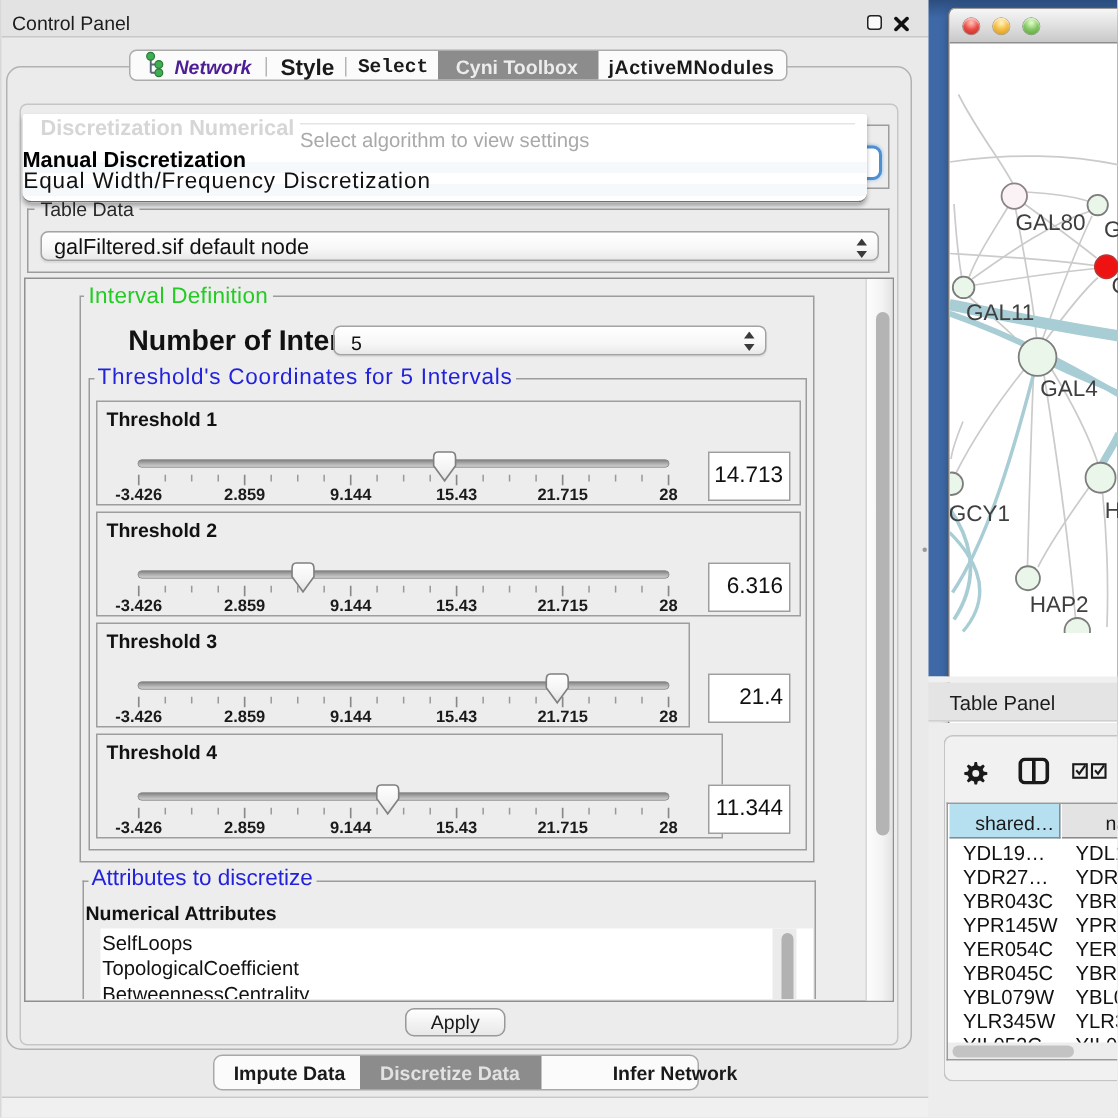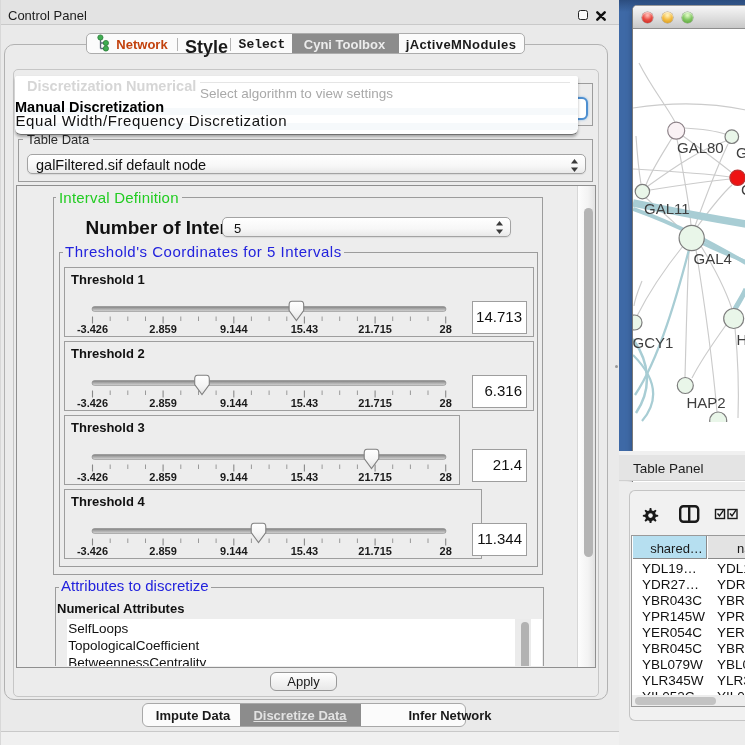--- a/index.html
+++ b/index.html
@@ -32,22 +32,22 @@
     <div class="abs" style="left:204.5px;top:0;width:107px;height:21px;background:#8c8c8c;"></div>
     <div class="abs" style="left:90px;top:4px;width:1px;height:13px;background:#b5b5b5;"></div>
     <div class="abs" style="left:142.5px;top:4px;width:1px;height:13px;background:#b5b5b5;"></div>
   </div>
   <svg class="abs" style="left:95px;top:33px;" width="16" height="19" viewBox="0 0 16 19">
     <path d="M4.5 10 L9.5 10 M4.5 15.5 L9.5 15.5 M4.5 5 L4.5 15.5" stroke="#5a6878" stroke-width="1.3" fill="none"></path>
     <circle cx="4.4" cy="4.5" r="2.6" fill="#3fae52" stroke="#2c7a3a" stroke-width="0.8"></circle>
     <circle cx="9.9" cy="10" r="2.6" fill="#3fae52" stroke="#2c7a3a" stroke-width="0.8"></circle>
     <circle cx="9.9" cy="15.5" r="2.6" fill="#3fae52" stroke="#2c7a3a" stroke-width="0.8"></circle>
   </svg>
-  <div class="abs" style="left:114px;top:37px;width:54px;text-align:center;font-size:13px;font-weight:bold;color:#c2410c;">Network</div>
-  <div class="abs" style="left:184px;top:37px;width:40px;text-align:center;font-size:18px;font-weight:bold;color:#1a1a1a;">Style</div>
+  <div class="abs" style="left:114px;top:37px;width:54px;text-align:center;font-size:13px;font-weight:bold;color:#4c1d95;font-style:italic;">Network</div>
+  <div class="abs" style="left:184px;top:37px;width:40px;text-align:center;font-size:15px;font-weight:bold;color:#1a1a1a;">Style</div>
   <div class="abs" style="left:236px;top:37px;width:50px;text-align:center;font-size:13px;font-weight:bold;color:#1a1a1a;font-family:Liberation Mono, monospace;">Select</div>
   <div class="abs" style="left:292px;top:37px;width:103px;text-align:center;font-size:13px;font-weight:bold;color:#ececec;">Cyni Toolbox</div>
   <div class="abs" style="left:399px;top:37px;width:122px;text-align:center;font-size:13px;font-weight:bold;letter-spacing:0.4px;color:#1a1a1a;">jActiveMNodules</div>
 
   <div class="abs" style="left:17px;top:83px;width:575px;height:43px;border:1px solid #9c9c9c;"></div>
 
   <div class="abs" style="left:562px;top:96.5px;width:25px;height:23.5px;border:2.5px solid #4e8fd0;border-radius:6px;background:#fff;box-shadow:0 0 2.5px #86b7e6;"></div>
 
   <div class="abs" style="left:17px;top:139px;width:575px;height:43px;border:1px solid #9c9c9c;border-top:none;"></div>
   <div class="abs" style="left:17px;top:139px;width:575px;height:1px;background:#9c9c9c;"></div>
@@ -281,21 +281,21 @@
     <div class="abs" style="left:498px;top:433px;width:16px;height:47px;background:#ebebeb;"></div>
     <div class="abs" style="left:503.5px;top:436px;width:8px;height:60px;background:#b2b2b2;border-radius:4.5px;"></div>
   </div>
 
   <div class="abs" style="left:269px;top:672px;width:67px;height:19px;background:linear-gradient(#ffffff,#f4f4f4 45%,#e8e8e8);border:1px solid #999;border-radius:6px;text-align:center;font-size:13px;color:#1a1a1a;line-height:17px;">Apply</div>
 
   <div class="abs" style="left:141px;top:702.5px;width:324px;height:24px;background:#fbfbfb;border:1px solid #a8a8a8;border-radius:6px;overflow:hidden;">
     <div class="abs" style="left:97px;top:0;width:121px;height:24px;background:#8c8c8c;"></div>
   </div>
   <div class="abs" style="left:146px;top:708px;width:92px;text-align:center;font-size:13px;font-weight:bold;color:#1a1a1a;">Impute Data</div>
-  <div class="abs" style="left:238px;top:708px;width:122px;text-align:center;font-size:13px;font-weight:bold;color:#e2e2e2;text-decoration:underline;">Discretize Data</div>
+  <div class="abs" style="left:238px;top:708px;width:122px;text-align:center;font-size:13px;font-weight:bold;color:#e2e2e2;">Discretize Data</div>
   <div class="abs" style="left:361px;top:708px;width:104px;text-align:center;font-size:13px;font-weight:bold;color:#1a1a1a;margin-left:36px;">Infer Network</div>
 
   <div class="abs" style="left:0;top:731px;width:619px;height:14px;background:#f0f0f0;border-top:1px solid #c9c9c9;"></div>
 </div>
 
 <div class="abs" style="left:15.3px;top:76px;width:563px;height:59px;background:linear-gradient(#ffffff 0px,#ffffff 32px,#f6f9fb 32px,#f6f9fb 39.5px,#ffffff 39.5px,#ffffff 47px,#f6f9fb 47px,#f6f9fb 54.5px,#ffffff 54.5px);border-bottom:1.5px solid #707070;border-radius:2px 2px 6px 6px;box-shadow:0 2px 3px rgba(0,0,0,0.3);z-index:30;"></div>
 <div class="abs" style="left:27px;top:77.5px;font-size:14.5px;font-weight:bold;color:#d6d6d6;z-index:31;">Discretization Numerical</div>
 <div class="abs" style="left:200px;top:81.5px;width:370px;height:1px;background:#e5e5e5;z-index:31;"></div>
 <div class="abs" style="left:15px;top:86px;width:563px;text-align:center;font-size:13.5px;color:#a9a9a9;z-index:31;">Select algorithm to view settings</div>
 <div class="abs" style="left:15px;top:99px;font-size:14.5px;font-weight:bold;color:#000;z-index:31;">Manual Discretization</div>

